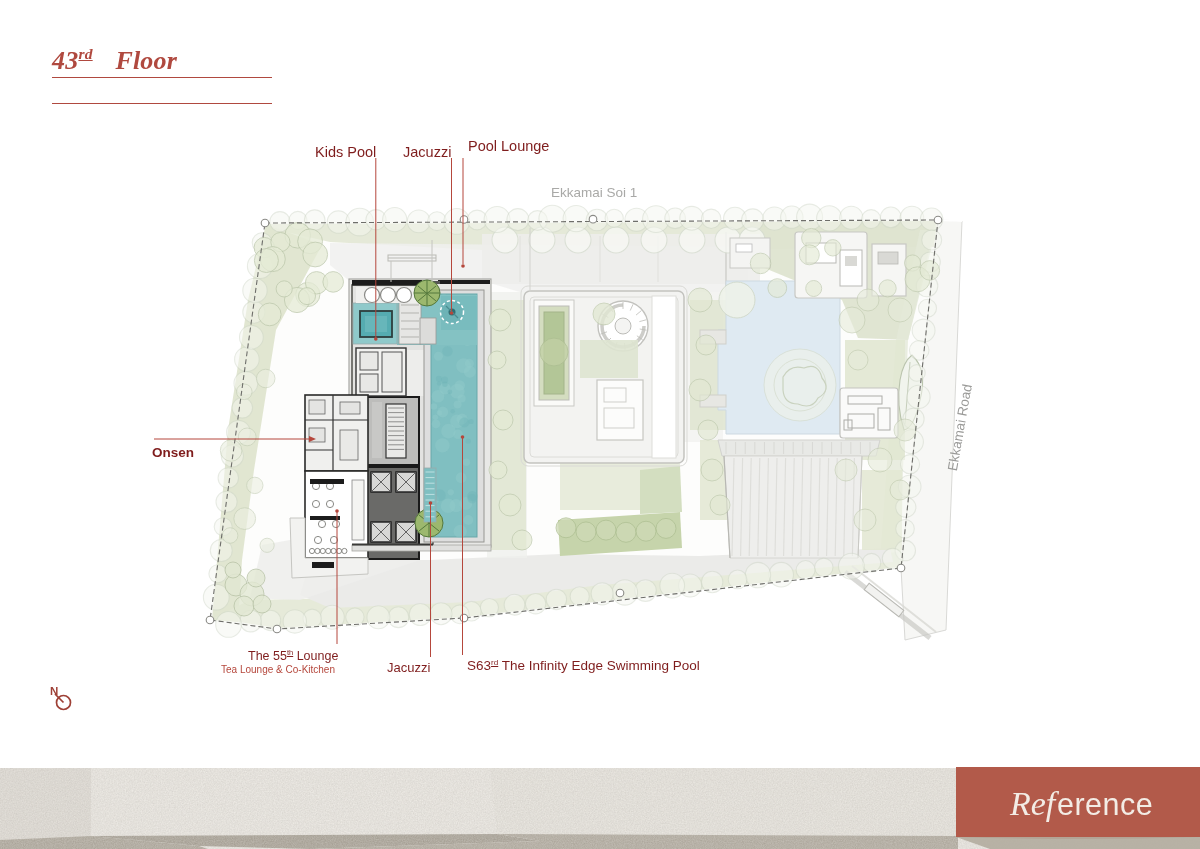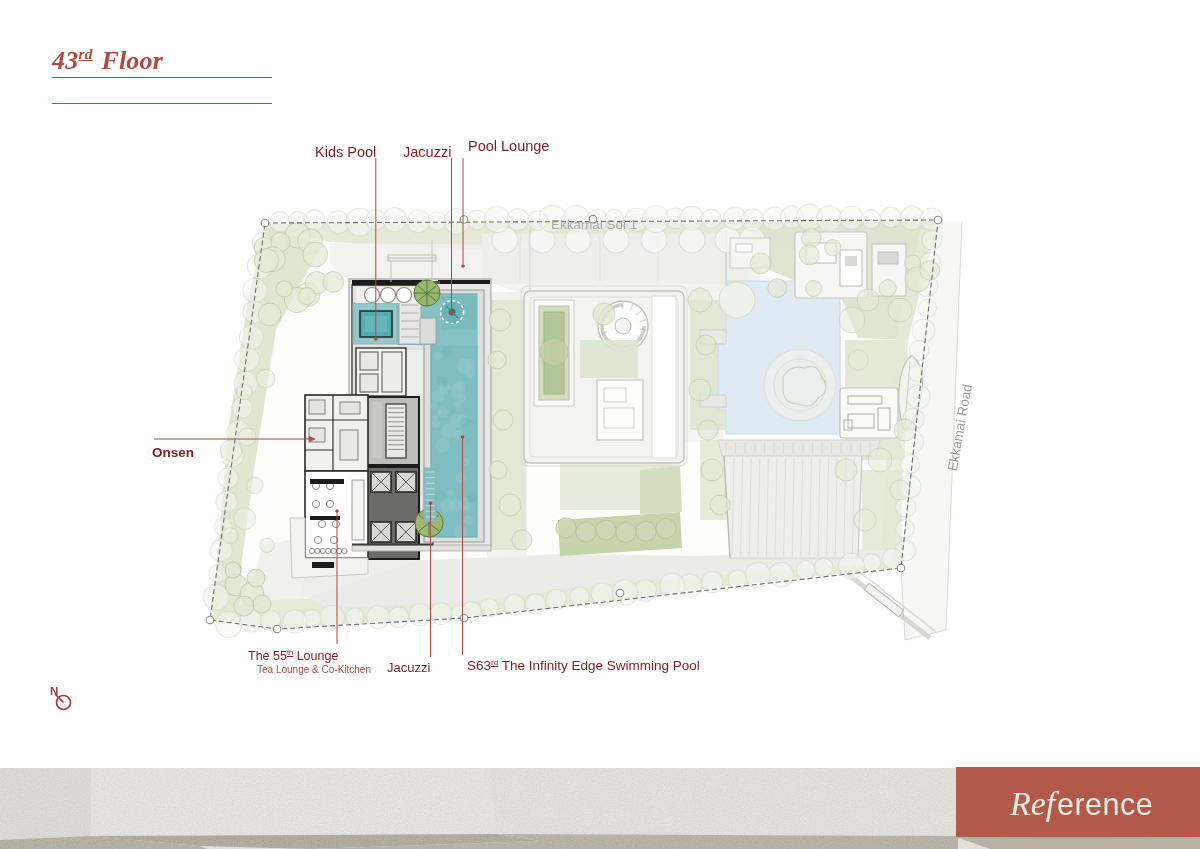--- a/index.html
+++ b/index.html
@@ -491,33 +491,33 @@
 <line x1="430.5" y1="657" x2="430.5" y2="504" stroke="#b5473c" stroke-width="1"></line>
 <circle cx="430.5" cy="503" r="1.8" fill="#b5473c"></circle>
 <line x1="337" y1="644" x2="337" y2="512" stroke="#b5473c" stroke-width="1"></line>
 <circle cx="337" cy="511" r="1.8" fill="#b5473c"></circle>
 <line x1="154" y1="439" x2="313" y2="439" stroke="#b5473c" stroke-width="1"></line>
 <path d="M316,439 l-7,-3 v6 z" fill="#b5473c"></path>
 <circle cx="63.5" cy="702.5" r="7" fill="none" stroke="#9e4036" stroke-width="1.7"></circle>
 <line x1="63.5" y1="702.5" x2="55" y2="694" stroke="#9e4036" stroke-width="1.7"></line>
 </svg>
 
-<div class="t" style="left:52px; top:46px; font-family:'Liberation Serif',serif; font-style:italic; font-weight:bold; font-size:26px; letter-spacing:0.2px; color:#b0493f;">43<sup style="font-size:60%;">rd</sup> <span style="margin-left:2px;font-style:italic;">Floor</span></div>
+<div class="t" style="left:52px; top:46px; font-family:'Liberation Serif',serif; font-style:italic; font-weight:bold; font-size:26px; letter-spacing:0.2px; color:#b0493f;">43<sup style="font-size:60%;">rd</sup> <span style="margin-left:16px;font-style:italic;">Floor</span></div>
 <div class="t" style="left:52px; top:77px; width:220px; border-top:1px solid #b0493f;"></div>
 <div class="t" style="left:52px; top:103px; width:220px; border-top:1px solid #b0493f;"></div>
 
 <div class="t lbl" style="left:315px; top:143.5px;">Kids Pool</div>
 <div class="t lbl" style="left:403px; top:143.5px;">Jacuzzi</div>
 <div class="t lbl" style="left:468px; top:138px;text-align:center;">Pool Lounge</div>
-<div class="t" style="left:551px; top:184.5px; font-size:13.5px; color:#a9a9a7;margin-top:32px;">Ekkamai Soi 1</div>
+<div class="t" style="left:551px; top:184.5px; font-size:13.5px; color:#a9a9a7;">Ekkamai Soi 1</div>
 
 <div class="t lbl" style="left:152px; top:445px; font-size:13.5px;font-weight:bold;">Onsen</div>
 
 <div class="t lbl" style="left:248px; top:649px; width:87px; text-align:right; font-size:12.5px;">The 55<sup>th</sup> Lounge</div>
-<div class="t" style="left:217px; top:664px; width:118px; text-align:right; font-size:10px; color:#b5473c;margin-left:36px;">Tea Lounge &amp; Co-Kitchen</div>
+<div class="t" style="left:217px; top:664px; width:118px; text-align:right; font-size:10px; color:#b5473c;">Tea Lounge &amp; Co-Kitchen</div>
 <div class="t lbl" style="left:387px; top:660px; font-size:13px;">Jacuzzi</div>
 <div class="t lbl" style="left:467px; top:658px; font-size:13.5px;">S63<sup>rd</sup> The Infinity Edge Swimming Pool</div>
 
 <div class="t" style="left:916px; top:420px; font-size:13.5px; color:#9a9a98; transform:rotate(-80deg); transform-origin:center;">Ekkamai Road</div>
 
 <div class="t" style="left:50px; top:685px; font-size:11.5px; font-weight:bold; color:#9e4036;">N</div>
 
 <svg class="t" style="left:0; top:766px;" width="1200" height="83" viewBox="0 0 1200 83">
   <defs>
     <filter id="noise" x="0%" y="0%" width="100%" height="100%">

